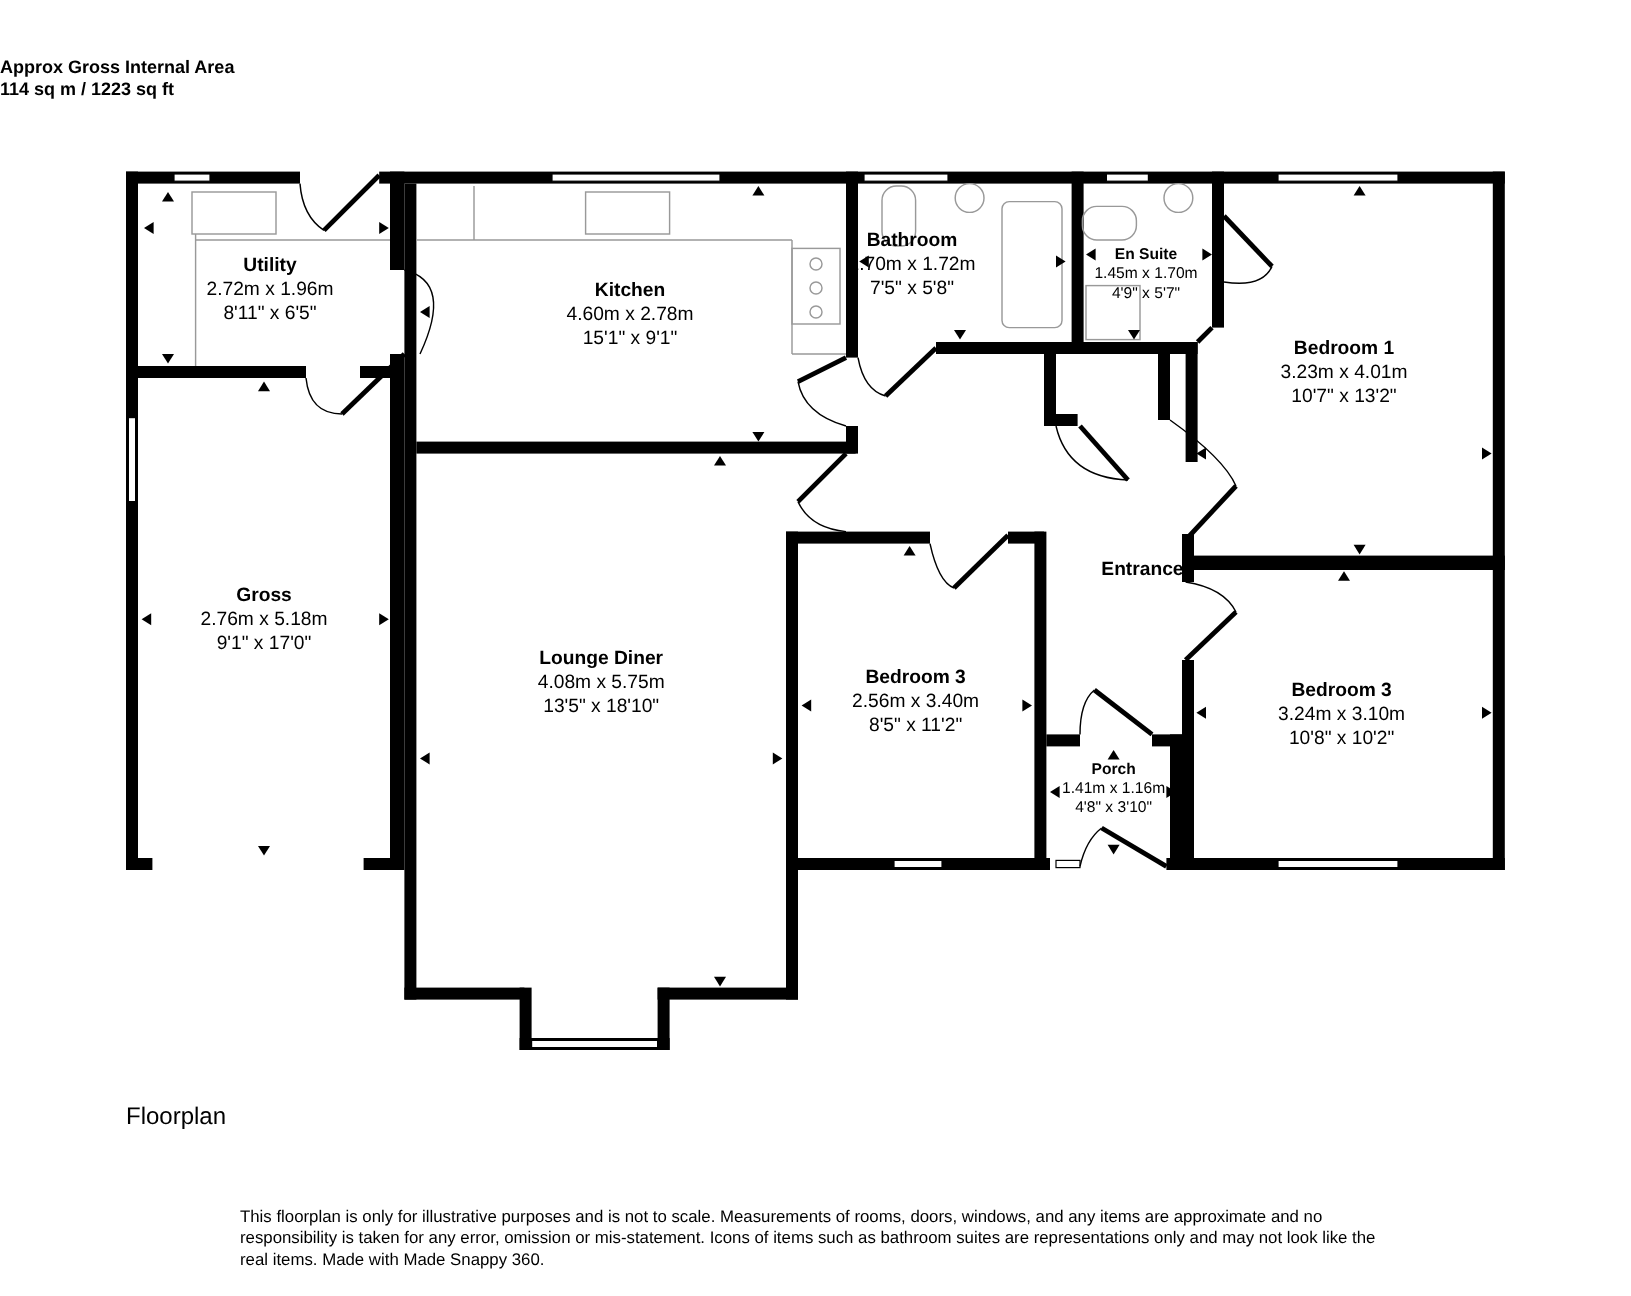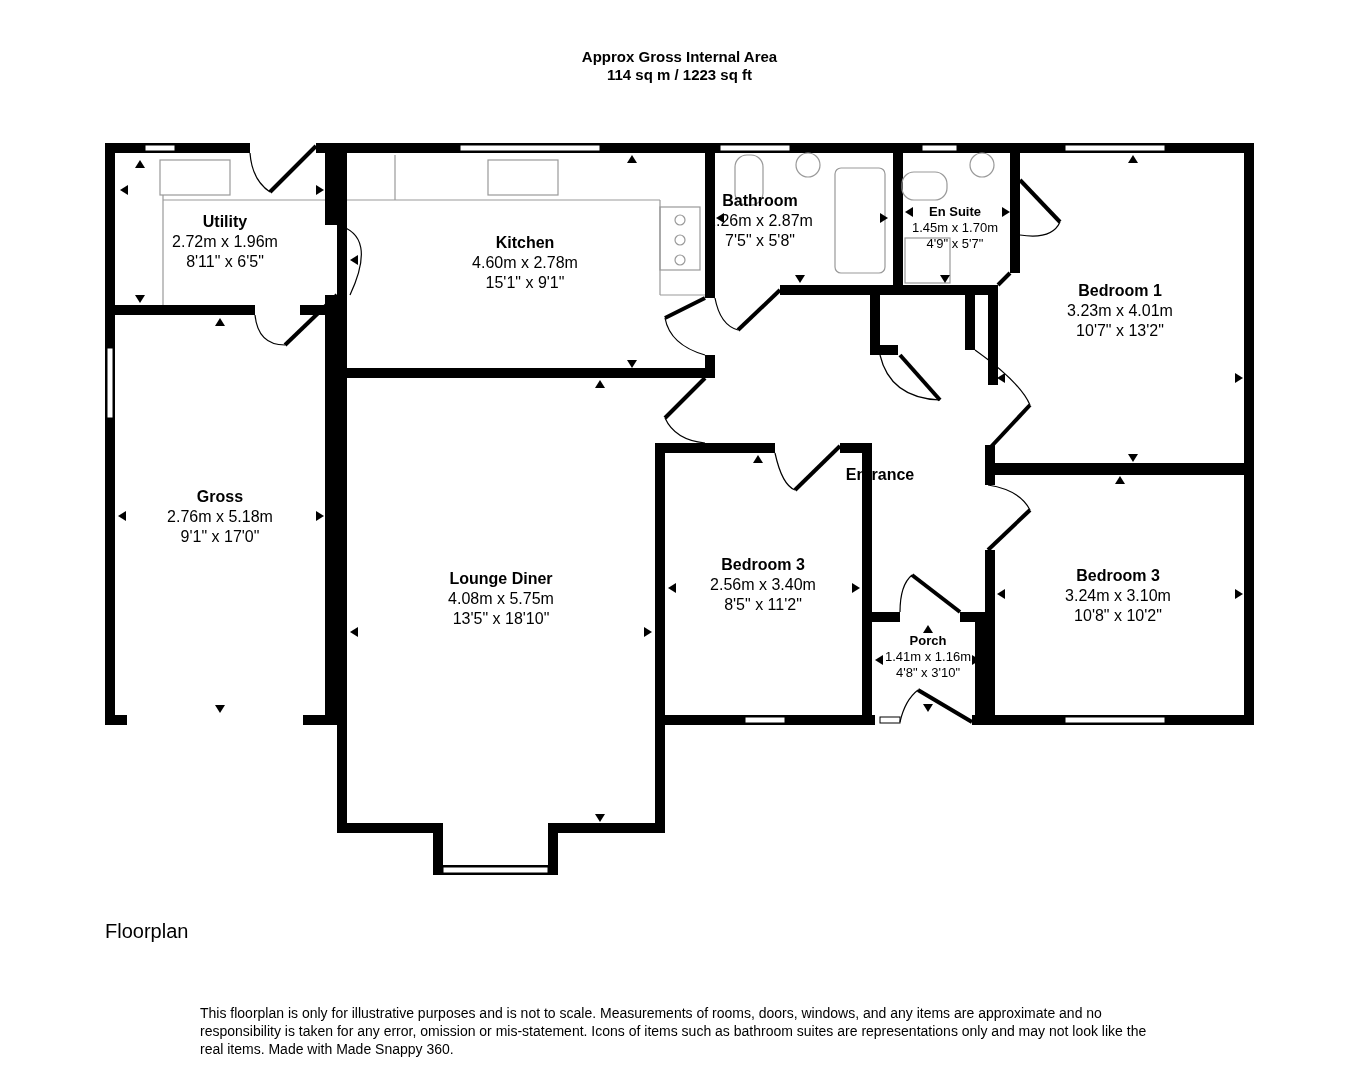--- a/index.html
+++ b/index.html
@@ -1,17 +1,17 @@
 <!DOCTYPE html>
 <html><head>
 <meta charset="utf-8">
 <style>
   html, body { margin:0; padding:0; background:#fff; }
   body { width:1359px; height:1080px; position:relative; overflow:hidden; font-family:"Liberation Sans", sans-serif; color:#000; }
-  .hdr { position:absolute; left:0; width:1359px; text-align:center; font-weight:bold; font-size:15px; line-height:18px; }
+  .hdr { position:absolute; left:0; width:1359px; font-weight:bold; font-size:15px; line-height:18px; }
   #plan { position:absolute; left:0; top:0; }
   .lbl { position:absolute; text-align:center; transform:translate(-50%,0); white-space:nowrap; font-size:16px; line-height:20px; }
   .lbl .nm { font-weight:bold; }
   .lbl.sm { font-size:13px; line-height:16px; }
   .fp-title { position:absolute; left:105px; top:920px; font-size:20px; }
   .disc { position:absolute; left:200px; width:960px; top:1004px; font-size:14px; line-height:18px; }
 </style>
 </head>
 <body>
 
@@ -178,49 +178,49 @@
   <div>2.72m x 1.96m</div>
   <div>8'11" x 6'5"</div>
 </div>
 <div class="lbl" style="left:525px;top:233px">
   <div class="nm">Kitchen</div>
   <div>4.60m x 2.78m</div>
   <div>15'1" x 9'1"</div>
 </div>
 <div class="lbl" style="left:760px;top:191px">
   <div class="nm">Bathroom</div>
-  <div>2.26m x 2.87m</div>
+  <div>1.70m x 1.72m</div>
   <div>7'5" x 5'8"</div>
 </div>
 <div class="lbl sm" style="left:955px;top:204px">
   <div class="nm">En Suite</div>
   <div>1.45m x 1.70m</div>
   <div>4'9" x 5'7"</div>
 </div>
 <div class="lbl" style="left:1120px;top:281px">
   <div class="nm">Bedroom 1</div>
   <div>3.23m x 4.01m</div>
   <div>10'7" x 13'2"</div>
 </div>
 <div class="lbl" style="left:220px;top:487px">
   <div class="nm">Gross</div>
   <div>2.76m x 5.18m</div>
   <div>9'1" x 17'0"</div>
 </div>
-<div class="lbl" style="left:501px;top:569px">
+<div class="lbl" style="left:501px;top:539px">
   <div class="nm">Lounge Diner</div>
   <div>4.08m x 5.75m</div>
   <div>13'5" x 18'10"</div>
 </div>
 <div class="lbl" style="left:763px;top:555px">
   <div class="nm">Bedroom 3</div>
   <div>2.56m x 3.40m</div>
   <div>8'5" x 11'2"</div>
 </div>
-<div class="lbl" style="left:880px;top:465px">
+<div class="lbl" style="left:952px;top:465px">
   <div class="nm">Entrance</div>
 </div>
 <div class="lbl" style="left:1118px;top:566px">
   <div class="nm">Bedroom 3</div>
   <div>3.24m x 3.10m</div>
   <div>10'8" x 10'2"</div>
 </div>
 <div class="lbl sm" style="left:928px;top:633px">
   <div class="nm">Porch</div>
   <div>1.41m x 1.16m</div>

